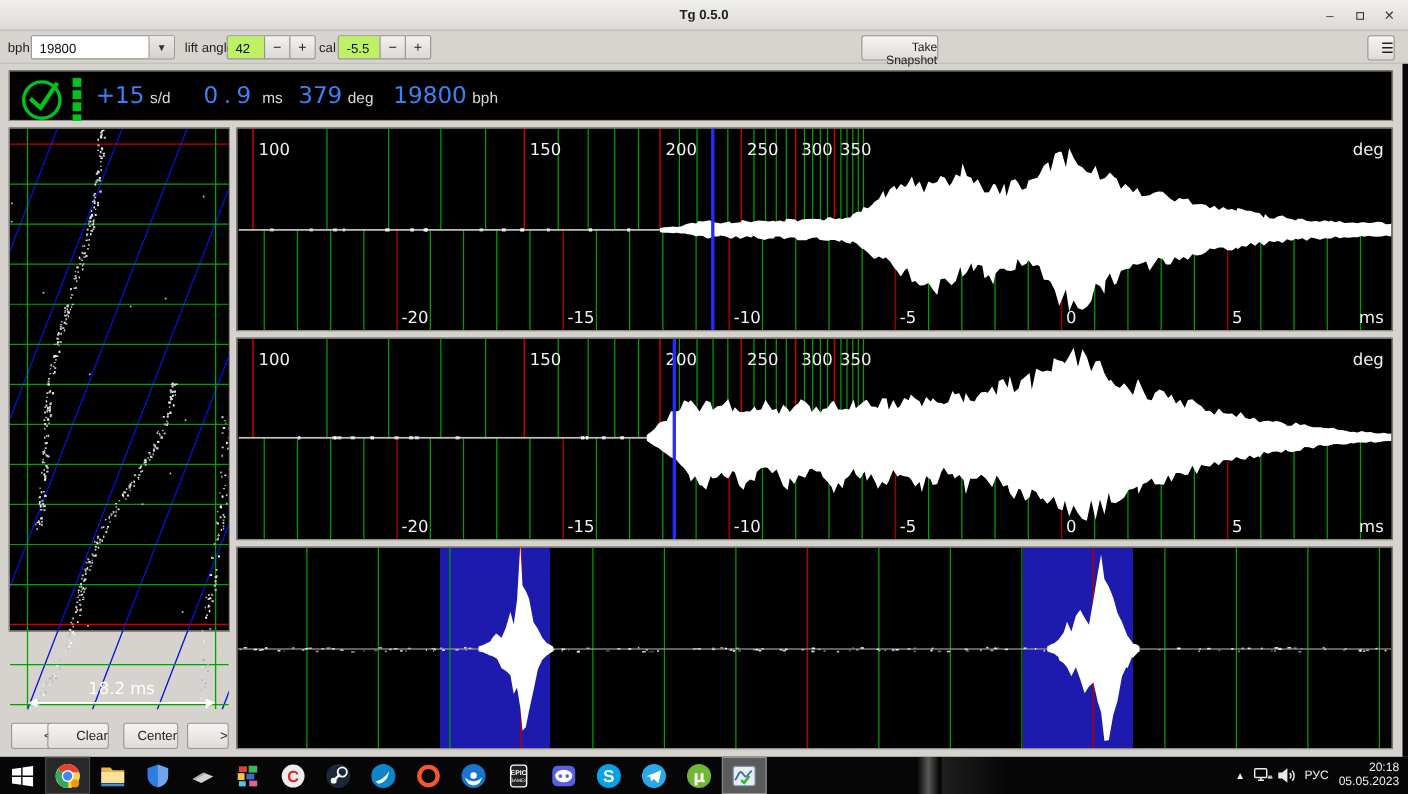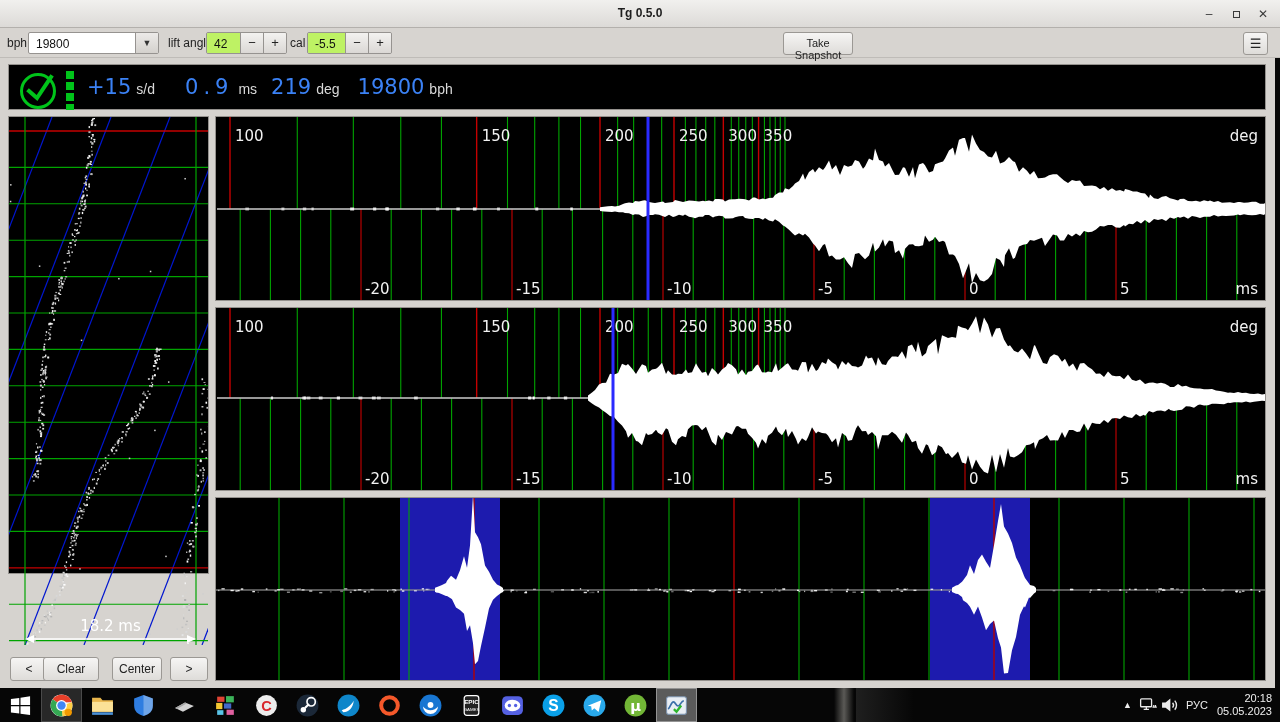--- a/index.html
+++ b/index.html
@@ -22,21 +22,21 @@
     border:1px solid #969390;border-radius:2px;font-size:12px;color:#111;}
   .combo .cval{position:absolute;left:7px;top:4px;}
   .combo .carrow{position:absolute;right:0;top:0;width:23px;height:20px;
     background:linear-gradient(#eceae8,#d4d1cd);border-left:1px solid #969390;
     text-align:center;line-height:20px;font-size:9px;color:#333;}
   .spingroup{position:absolute;top:4px;height:22px;display:flex;border:1px solid #969390;border-radius:2px;overflow:hidden;}
   .spinfield{background:#bef264;font-size:12px;color:#111;padding:4px 0 0 7px;}
   .spinbtn{width:23px;background:linear-gradient(#f3f2f0,#dbd8d5);border-left:1px solid #969390;
     text-align:center;line-height:19px;font-size:13px;color:#222;}
   .pushbtn{position:absolute;background:linear-gradient(#f6f5f4,#dedcd9);border:1px solid #9b9894;
-    border-radius:3px;font-size:11px;color:#222;text-align:center;}
+    border-radius:3px;font-size:11px;color:#222;text-align:right;}
   
   .statusbar{position:absolute;left:8px;top:64px;width:1258px;height:46px;background:#000;
     border:1px solid #94918d;}
   .statusbar svg.okicon{position:absolute;left:8px;top:3px;}
   .metrics{position:absolute;left:78px;top:0;height:44px;display:flex;align-items:baseline;}
   .metrics{line-height:44px;}
   .mval{font-family:"DejaVu Sans",sans-serif;font-size:21px;color:#3b82f6;}
   .munit{font-family:Liberation Sans, sans-serif;font-size:14px;color:#d9d9d9;margin-left:5px;}
   .mgap1{margin-left:30px;} .mgap2{margin-left:14px;} .mgap3{margin-left:18px;}
   .sp09{letter-spacing:5px;}
@@ -108,21 +108,21 @@
     <rect x="49" y="3" width="8" height="8" fill="#00c41a"></rect>
     <rect x="49" y="14" width="8" height="8" fill="#00c41a"></rect>
     <rect x="49" y="25" width="8" height="8" fill="#00c41a"></rect>
     <rect x="49" y="36" width="8" height="6" fill="#00c41a"></rect>
   </svg>
   <div class="metrics">
     <span class="mval">+15</span>
     <span class="munit">s/d</span>
     <span class="mval mgap1 sp09">0.9</span>
     <span class="munit">ms</span>
-    <span class="mval mgap2">219</span>
+    <span class="mval mgap2">379</span>
     <span class="munit">deg</span>
     <span class="mval mgap3">19800</span>
     <span class="munit">bph</span>
   </div>
 </div>
 
 <div class="panel" id="tracePanel">
   <svg id="traceSvg" width="199" height="528">
       <line x1="-220" y1="528" x2="-16" y2="0" stroke="#0016d0" stroke-width="1.2"></line>
       <line x1="-161" y1="528" x2="43" y2="0" stroke="#0016d0" stroke-width="1.2"></line>

